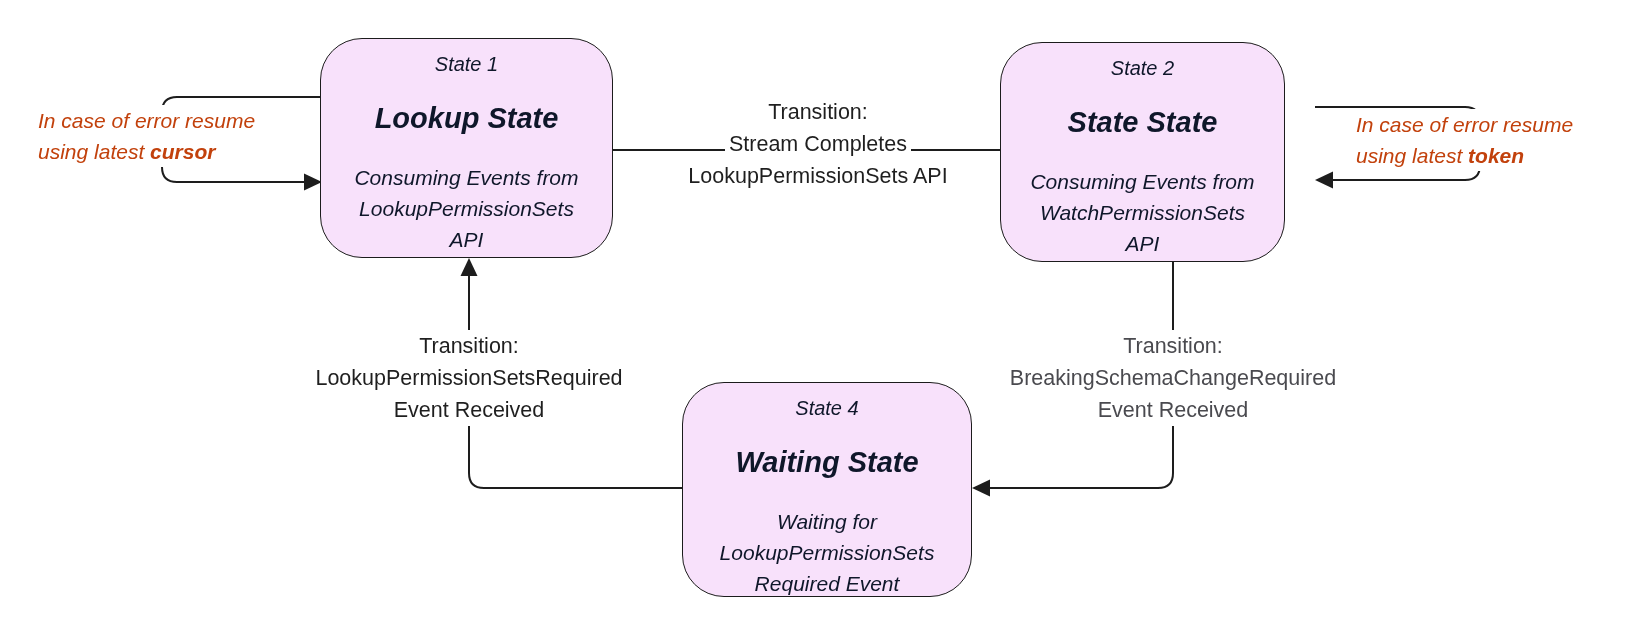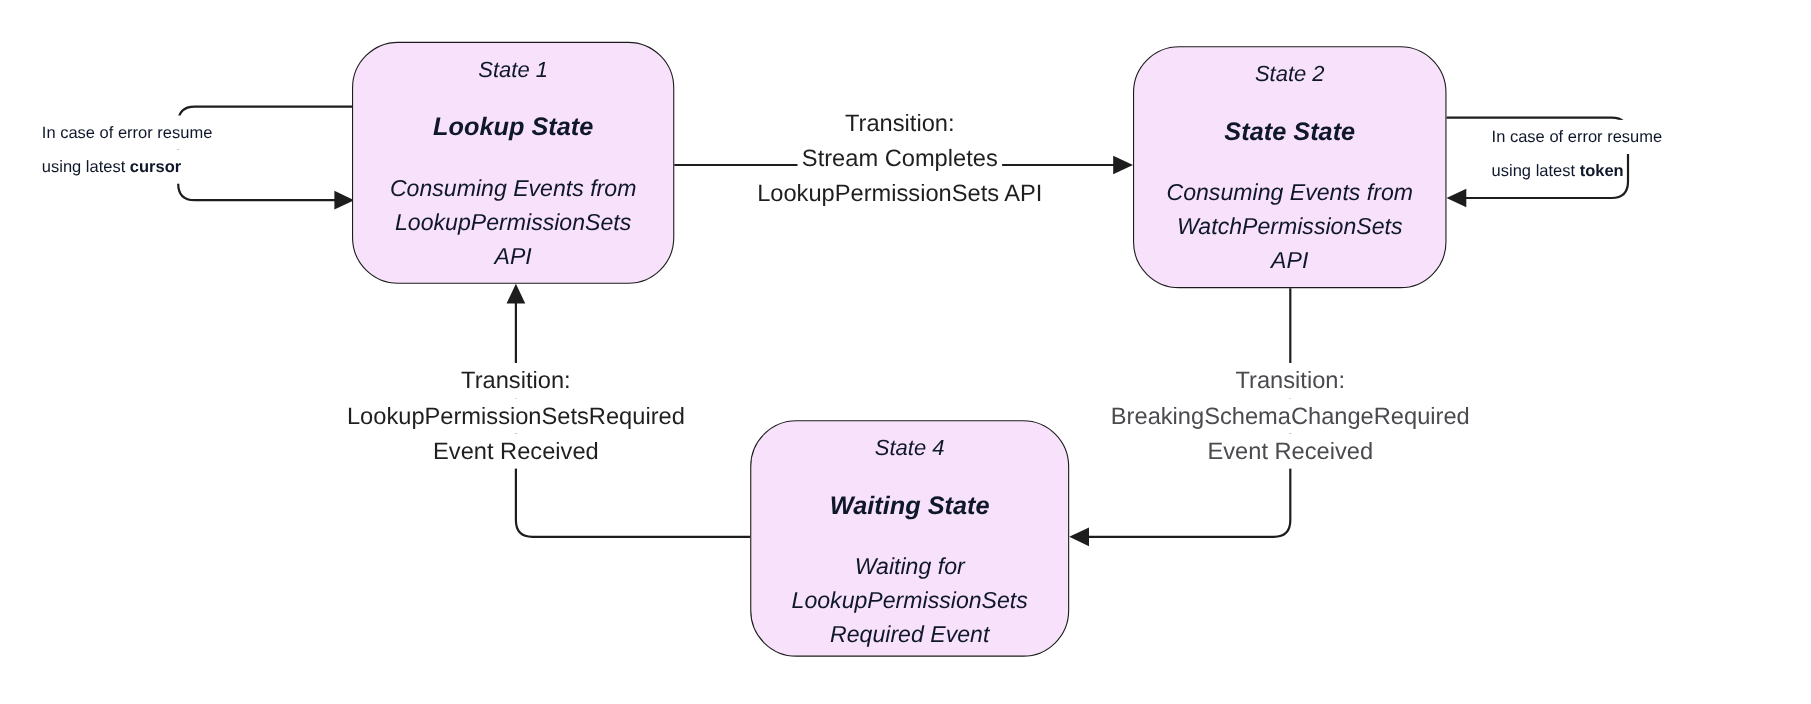--- a/index.html
+++ b/index.html
@@ -19,51 +19,52 @@
     background: #f8e1fb;
     border: 1.6px solid #1c1c1c;
     border-radius: 42px;
     display: flex;
     flex-direction: column;
     align-items: center;
     text-align: center;
     color: #0f172a;
   }
   .s-title { margin-top: 14px; font-size: 20px; font-style: italic; font-weight: 400; }
-  .s-name  { margin-top: 26px; font-size: 23px; font-style: italic; font-weight: 700; }
+  .s-name  { margin-top: 26px; font-size: 29px; font-style: italic; font-weight: 700; }
   .s-desc  { margin-top: 27px; font-size: 21px; font-style: italic; line-height: 31px; padding: 0 22px; }
 
   .tlabel {
     position: absolute;
     width: 380px;
     display: flex;
     flex-direction: column;
     align-items: center;
     font-size: 21.5px;
     line-height: 32px;
     text-align: center;
     justify-content: space-between;
   }
   .tlabel span { background: #ffffff; padding: 0 4px; display: inline-block; }
   .tlabel.dark { color: #1f1f1f; }
   .tlabel.gray { color: #4a4a4f; }
 
   .annotation {
     position: absolute;
-    font-size: 15px;
+    font-size: 21px;
+    font-style: italic;
     line-height: 31px;
-    color: #0f172a;
+    color: #c2410c;
     white-space: nowrap;
   }
   .annotation .line { background: #ffffff; padding: 0 2px; display: inline-block; }
   .annotation b { font-weight: 700; text-align: right; }
 
   
   #state1 { left: 320px; top: 38px;  width: 293px; height: 220px; }
-  #state2 { left: 1030px; top: 42px; width: 285px; height: 220px; }
+  #state2 { left: 1000px; top: 42px; width: 285px; height: 220px; }
   #state3 { left: 682px; top: 382px; width: 290px; height: 215px; }
 
   #t1 { left: 628px;  top: 96px;  }
   #t2 { left: 983px;  top: 330px; }
   #t3 { left: 279px;  top: 330px; }
 
   #ann-left  { left: 36px;   top: 105px; }
   #ann-right { left: 1354px; top: 109px; }
 </style>
 </head>

